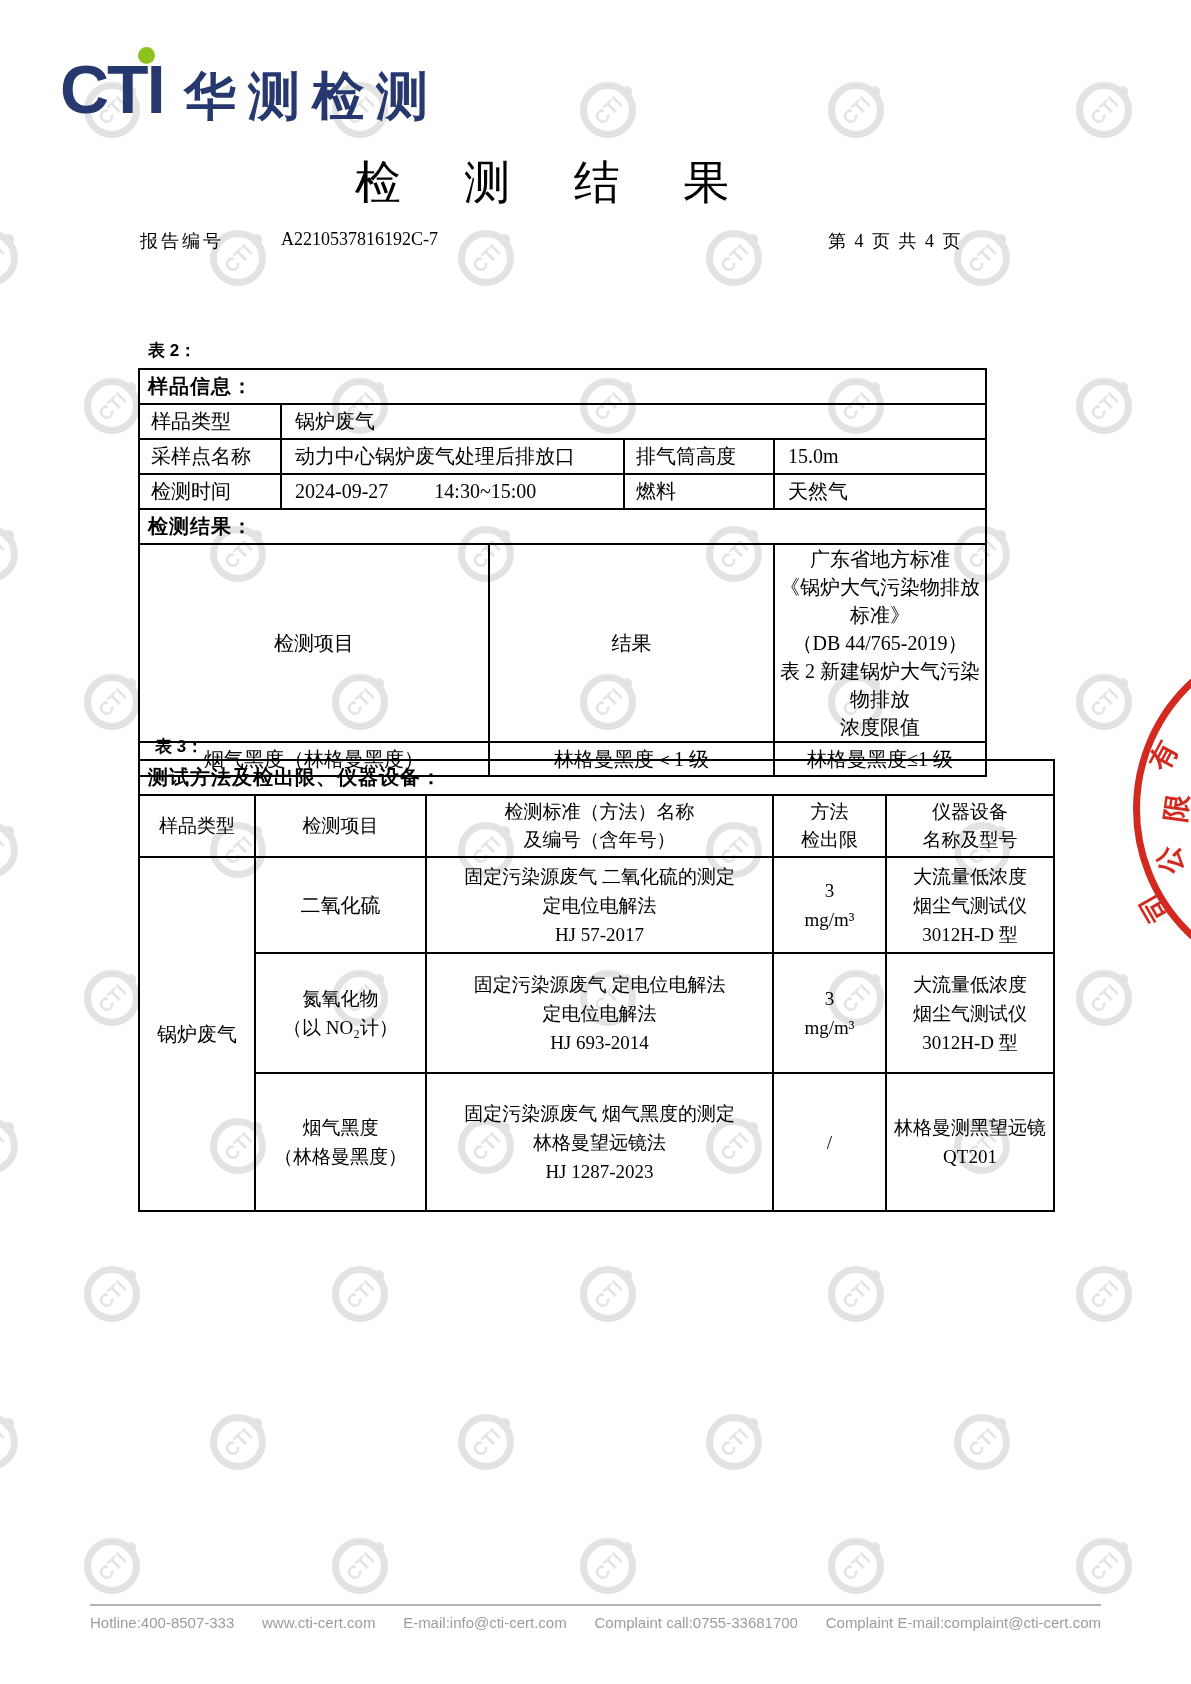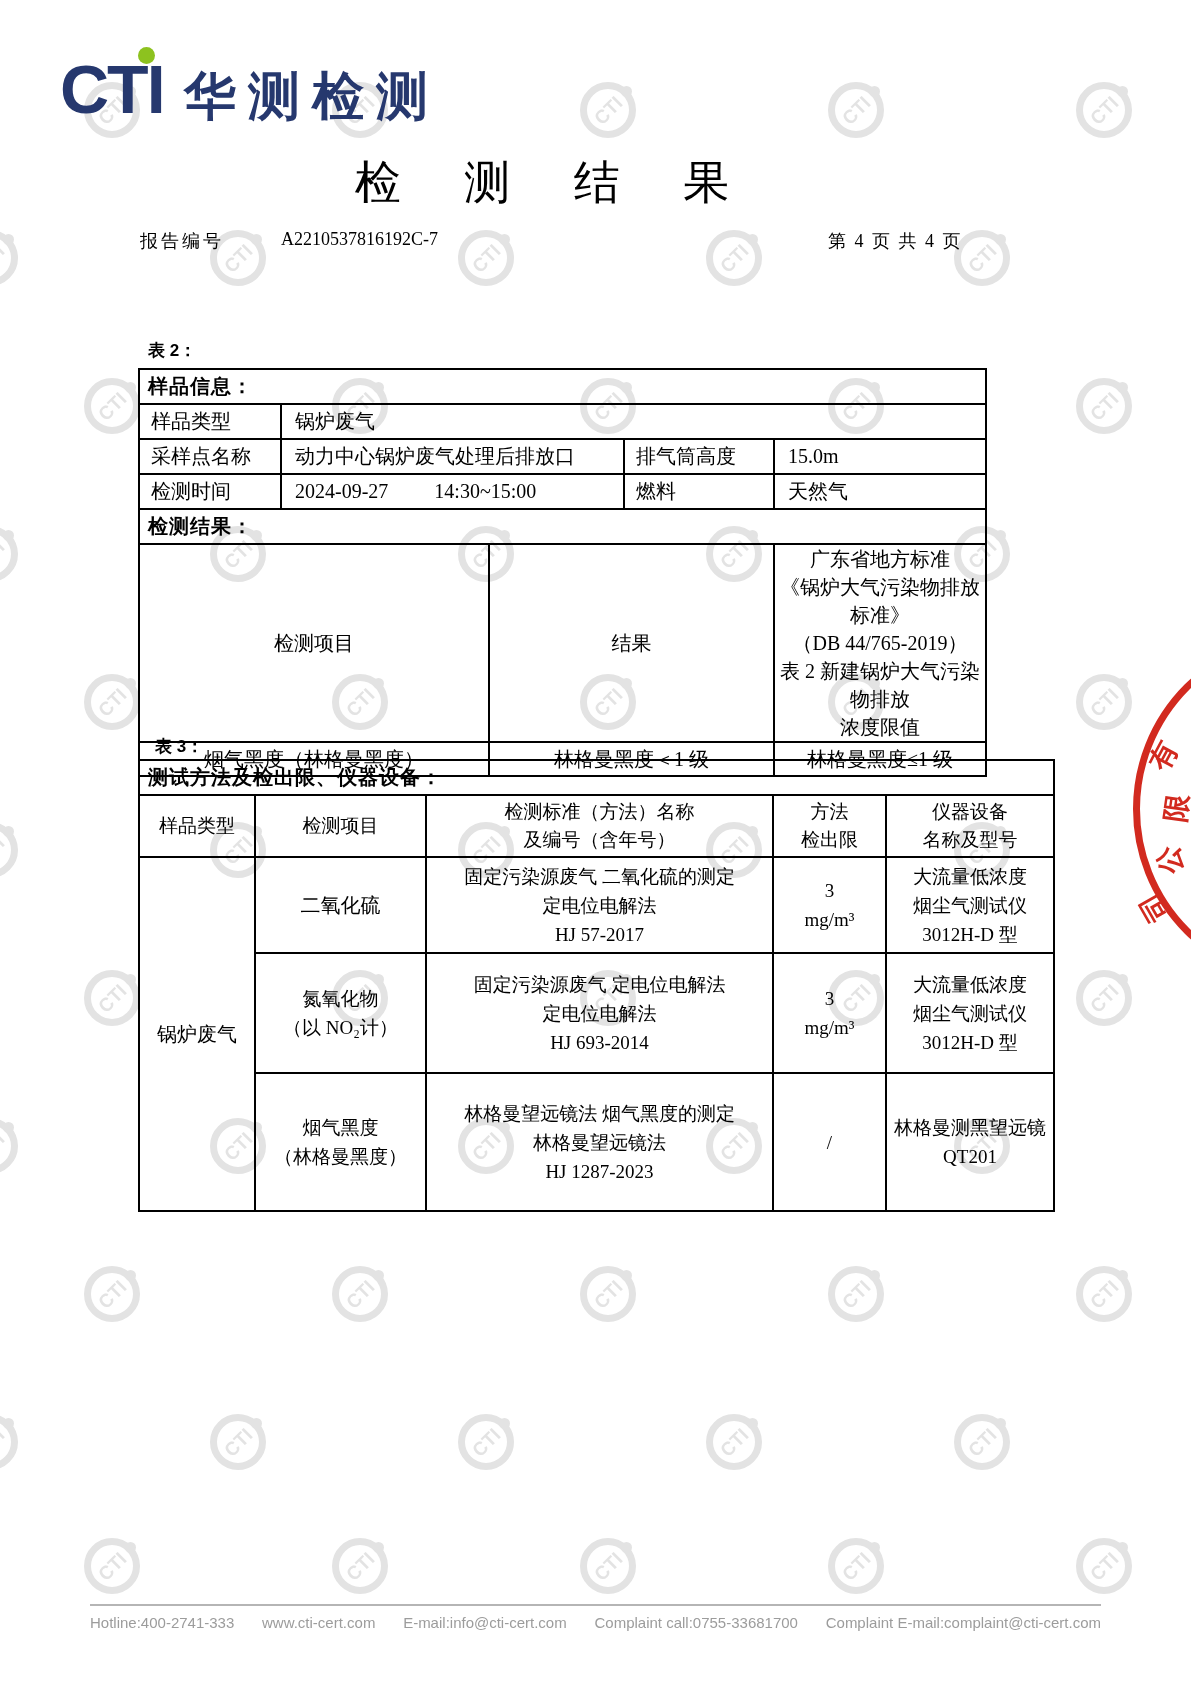--- a/index.html
+++ b/index.html
@@ -428,39 +428,39 @@
           <div class="ln ln19">烟尘气测试仪</div>
           <div class="ln ln19">3012H-D 型</div>
         </td>
       </tr>
       <tr class="h134 center">
         <td class="ln19">
           <div class="ln ln19">烟气黑度</div>
           <div class="ln ln19">（林格曼黑度）</div>
         </td>
         <td>
-          <div class="ln ln19">林格曼望远镜法 烟气黑度的测定</div>
+          <div class="ln ln19">固定污染源废气 烟气黑度的测定</div>
           <div class="ln ln19">林格曼望远镜法</div>
           <div class="ln ln19">HJ 1287-2023</div>
         </td>
         <td>
           <div class="ln ln19">/</div>
         </td>
         <td>
           <div class="ln ln19">林格曼测黑望远镜</div>
           <div class="ln ln19">QT201</div>
         </td>
       </tr>
     </tbody>
       </table>
 
 
     <div class="footer-line"></div>
     <div class="footer-text">
-      <span>Hotline:400-2741-333</span>
+      <span>Hotline:400-8507-333</span>
       <span>www.cti-cert.com</span>
       <span>E-mail:info@cti-cert.com</span>
       <span>Complaint call:0755-33681700</span>
       <span>Complaint E-mail:complaint@cti-cert.com</span>
     </div>
   </div>
 
   <div id="stamp">
     <div class="stamp-ring"></div>
   <span class="stamp-char" style="left: 1150px; top: 742px; transform: rotate(-62deg);">有</span>

